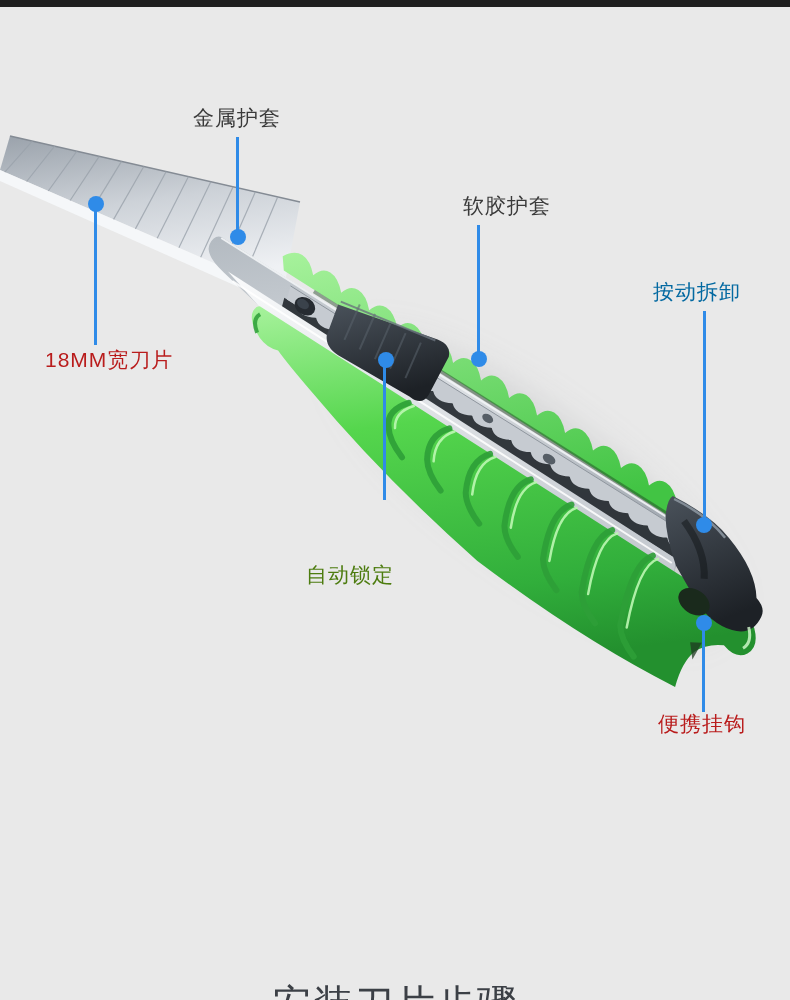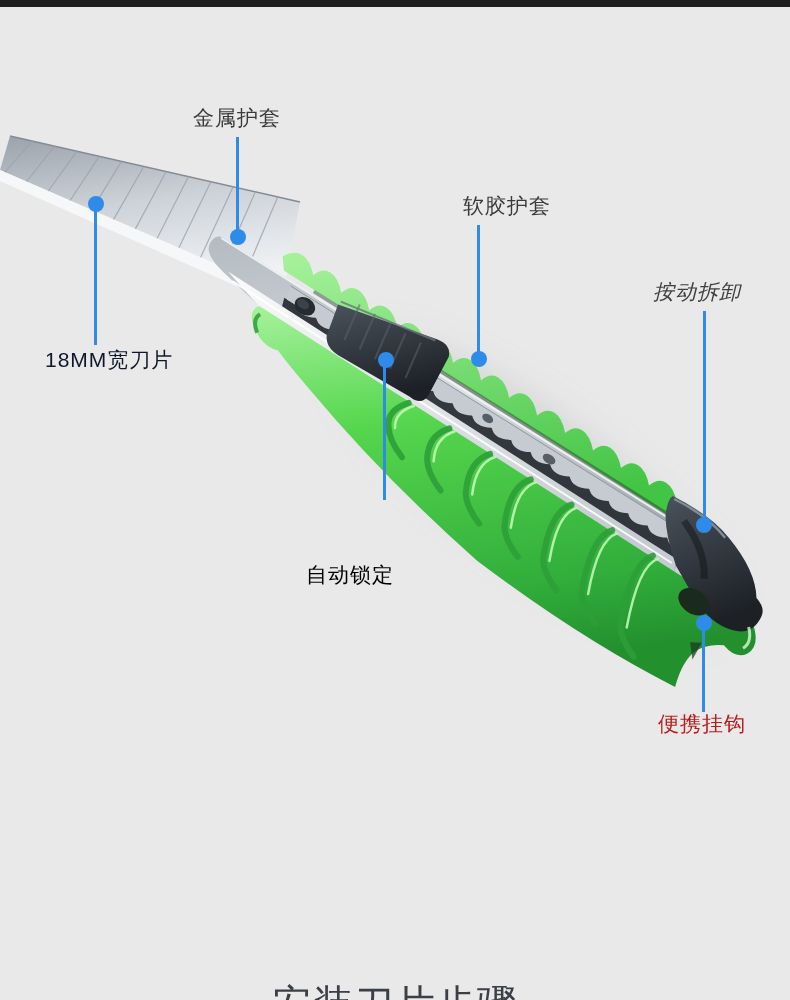--- a/index.html
+++ b/index.html
@@ -142,33 +142,33 @@
       <div class="co-dot" id="co1-dot" style="background: rgb(47, 139, 232);"></div>
     </div>
 
     <div class="callout">
       <div class="co-label centered" id="co2-label" style="color: rgb(58, 58, 58);">软胶护套</div>
       <div class="co-line" id="co2-line" style="background: rgb(47, 139, 232);"></div>
       <div class="co-dot" id="co2-dot" style="background: rgb(47, 139, 232);"></div>
     </div>
 
     <div class="callout">
-      <div class="co-label centered" id="co3-label" style="color: #404040; font-style: italic;">按动拆卸</div>
+      <div class="co-label centered" id="co3-label" style="color: #0369a1;">按动拆卸</div>
       <div class="co-line" id="co3-line" style="background: rgb(47, 139, 232);"></div>
       <div class="co-dot" id="co3-dot" style="background: rgb(47, 139, 232);"></div>
     </div>
 
     <div class="callout">
-      <div class="co-label" id="co4-label" style="color: #0f172a;">18MM宽刀片</div>
+      <div class="co-label" id="co4-label" style="color: #b91c1c;">18MM宽刀片</div>
       <div class="co-line" id="co4-line" style="background: rgb(47, 139, 232);"></div>
       <div class="co-dot" id="co4-dot" style="background: rgb(47, 139, 232);"></div>
     </div>
 
     <div class="callout">
-      <div class="co-label centered" id="co5-label" style="color: #000000; text-align: center;">自动锁定</div>
+      <div class="co-label centered" id="co5-label" style="color: #4d7c0f; text-align: center;">自动锁定</div>
       <div class="co-line" id="co5-line" style="background: rgb(47, 139, 232);"></div>
       <div class="co-dot" id="co5-dot" style="background: rgb(47, 139, 232);"></div>
     </div>
 
     <div class="callout">
       <div class="co-label centered" id="co6-label" style="color: #b91c1c;">便携挂钩</div>
       <div class="co-line" id="co6-line" style="background: rgb(47, 139, 232);"></div>
       <div class="co-dot" id="co6-dot" style="background: rgb(47, 139, 232);"></div>
     </div>
   </div>

